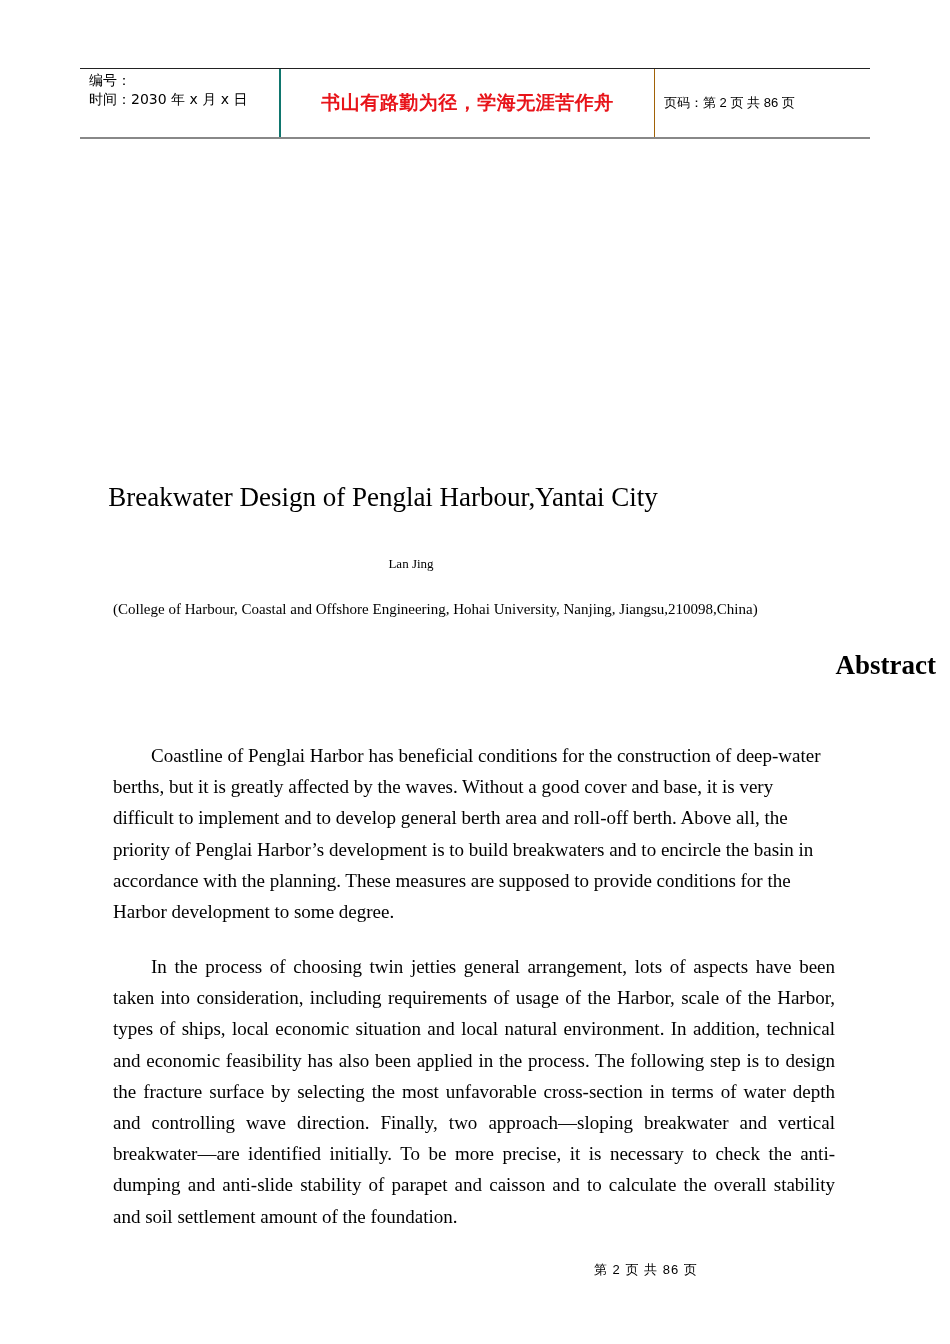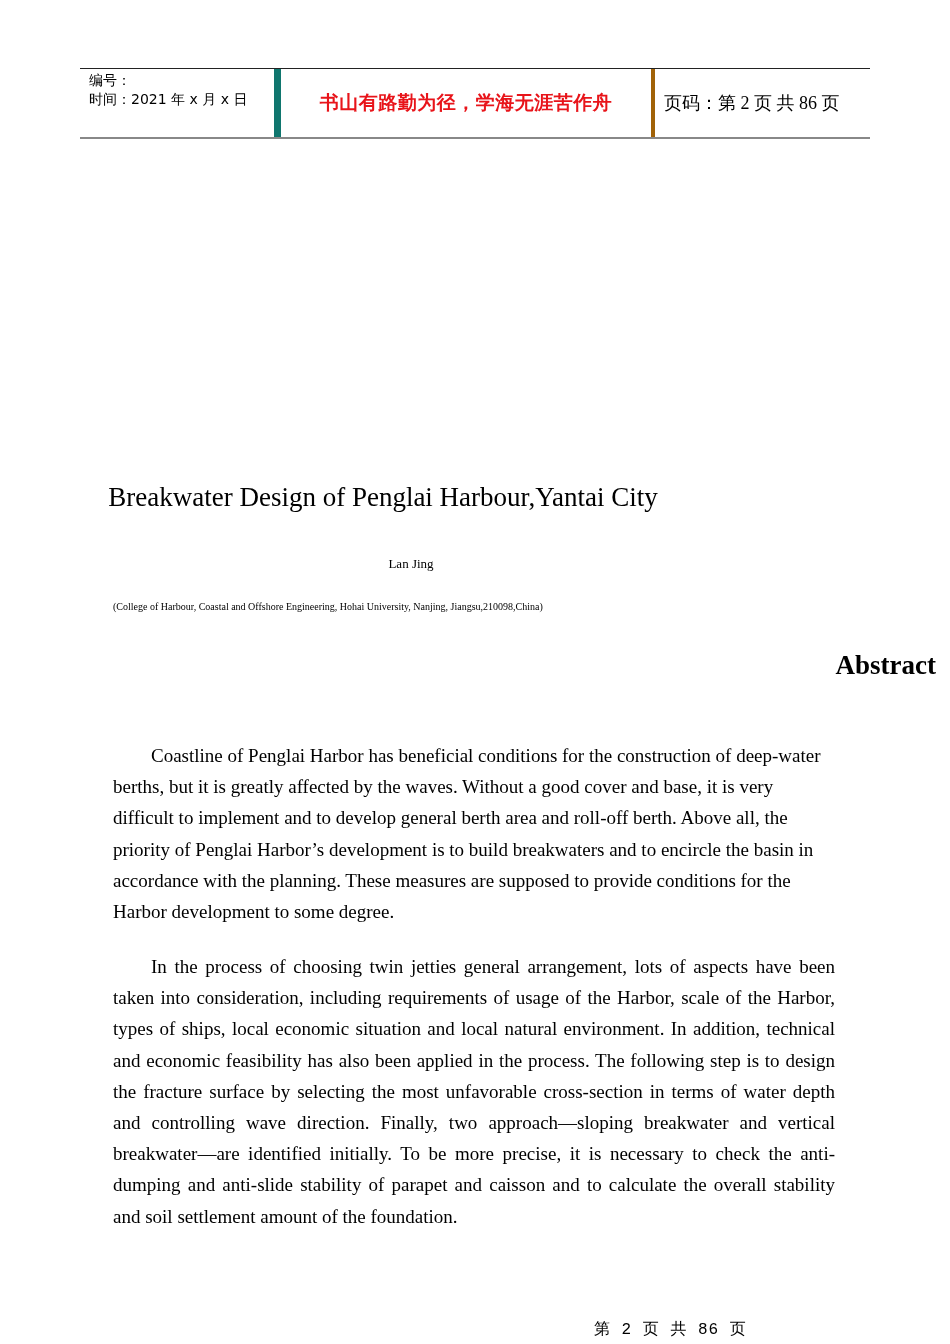--- a/index.html
+++ b/index.html
@@ -1,37 +1,37 @@
 <!DOCTYPE html>
 <html><head>
 <meta charset="utf-8">
 <style>
   html, body { margin: 0; padding: 0; background: #ffffff; }
   body { width: 950px; height: 1344px; position: relative; overflow: hidden; font-family: "Liberation Serif", serif; color: #000; }
   .header { position: absolute; left: 80px; top: 68px; width: 790px; height: 68px; border-top: 1px solid #222; border-bottom: 2px solid #888; display: flex; }
   .hcell { height: 100%; box-sizing: border-box; }
-  .hleft { width: 201px; border-right: 7px solid #0f766e; padding: 2px 0 0 9px; font-family: "DejaVu Sans", sans-serif; font-size: 14px; line-height: 19px; }
-  .hmid { width: 374px; border-right: 4px solid #a16207; display: flex; align-items: center; justify-content: center; color: #e8141a; font-family: "DejaVu Sans", sans-serif; font-weight: bold; font-size: 19px; letter-spacing: 0.5px; }
-  .hright { flex: 1; display: flex; align-items: center; padding-left: 9px; font-family: Liberation Serif, serif; font-size: 18px; }
+  .hleft { width: 201px; border-right: 2px solid #0f766e; padding: 2px 0 0 9px; font-family: "DejaVu Sans", sans-serif; font-size: 14px; line-height: 19px; }
+  .hmid { width: 374px; border-right: 1px solid #a16207; display: flex; align-items: center; justify-content: center; color: #e8141a; font-family: "DejaVu Sans", sans-serif; font-weight: bold; font-size: 19px; letter-spacing: 0.5px; }
+  .hright { flex: 1; display: flex; align-items: center; padding-left: 9px; font-family: Liberation Sans, sans-serif; font-size: 13px; }
   .title { position: absolute; top: 482px; left: 0; width: 766px; text-align: center; font-size: 27px; }
   .author { position: absolute; top: 556px; left: 0; width: 822px; text-align: center; font-size: 13px; }
-  .affil { position: absolute; top: 601px; left: 113px; font-size: 10px; }
+  .affil { position: absolute; top: 601px; left: 113px; font-size: 15px; }
   .abs-h { position: absolute; top: 650px; left: 0; width: 936px; text-align: right; font-size: 27px; font-weight: bold; }
   .para { position: absolute; left: 113px; width: 722px; font-size: 19px; line-height: 31.2px; margin: 0; text-indent: 38px; }
   .p1 { top: 740px; }
   .p2 { top: 938px; text-align: justify; margin-top: 13px; }
-  .footer { position: absolute; top: 1319px; left: 594px; font-size: 16px; font-family: Liberation Mono, monospace; letter-spacing: 1px; }
+  .footer { position: absolute; top: 1261px; left: 594px; font-size: 13px; font-family: Liberation Sans, sans-serif; letter-spacing: 1px; }
 </style>
 </head>
 <body>
 
 <div class="header">
   <div class="hcell hleft">
     <div>编号：</div>
-    <div>时间：2021 年 x 月 x 日</div>
+    <div>时间：2030 年 x 月 x 日</div>
   </div>
   <div class="hcell hmid">书山有路勤为径，学海无涯苦作舟</div>
   <div class="hcell hright">页码：第 2 页  共 86 页</div>
 </div>
 
 <div class="title">Breakwater Design of Penglai Harbour,Yantai City</div>
 <div class="author">Lan Jing</div>
 <div class="affil">(College of Harbour, Coastal and Offshore Engineering, Hohai University, Nanjing, Jiangsu,210098,China)</div>
 <div class="abs-h">Abstract</div>
 

